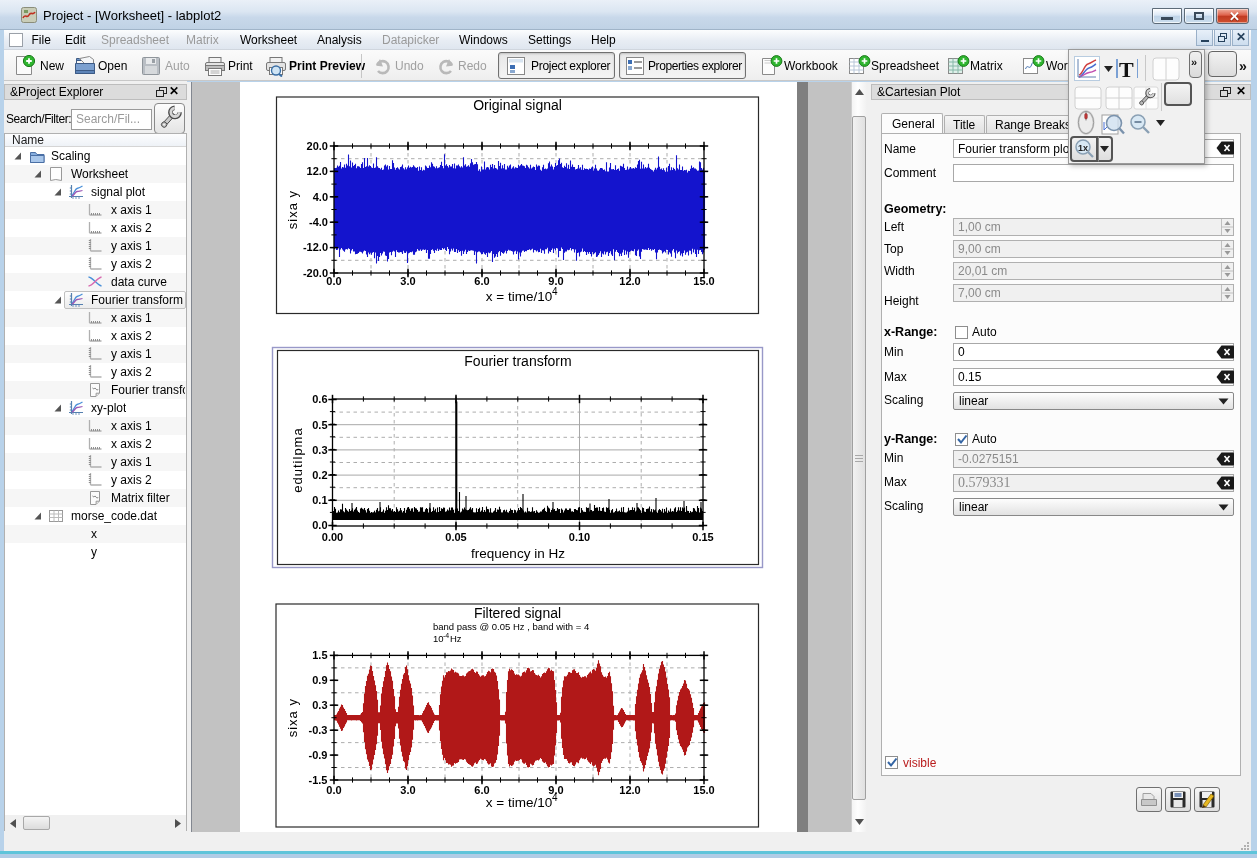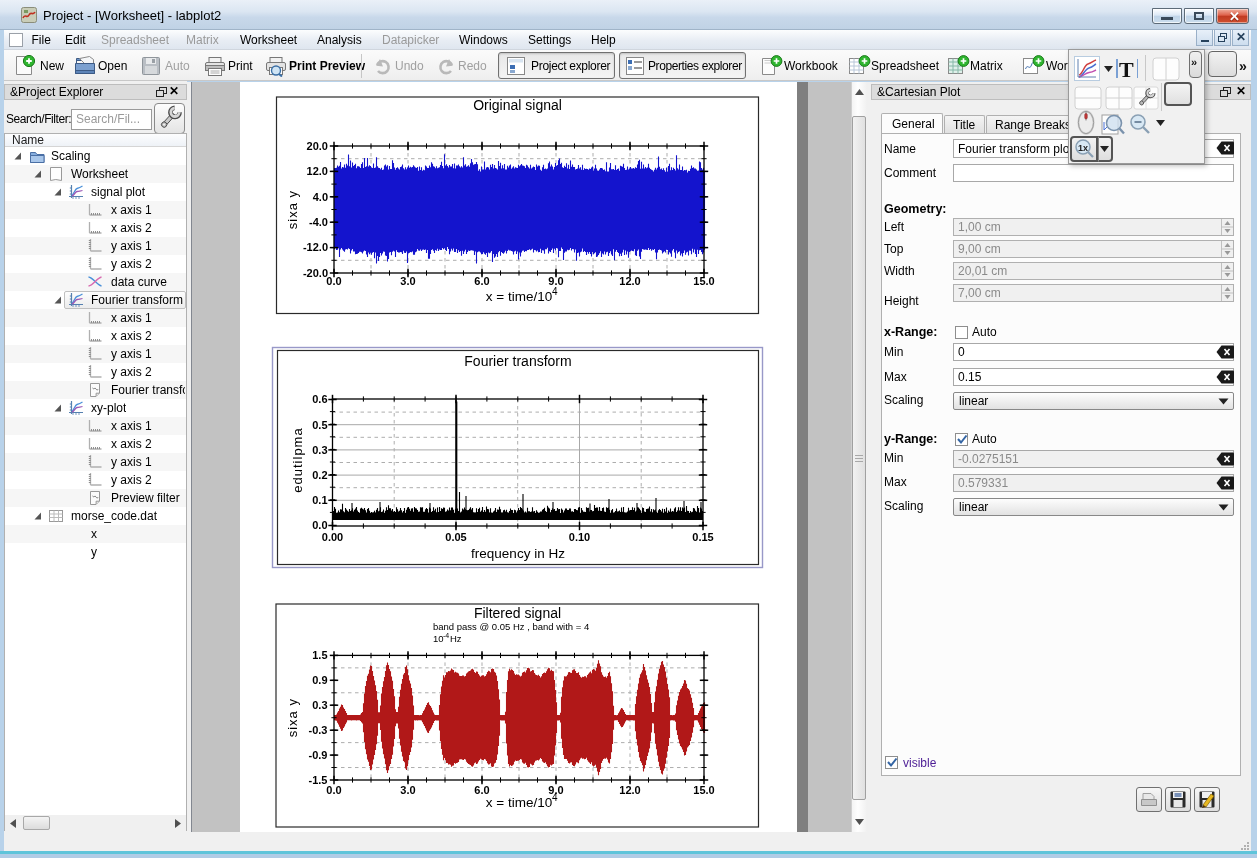--- a/index.html
+++ b/index.html
@@ -314,21 +314,21 @@
     <path d="M3.5 1 v12 M3.5 13 h11" stroke="#b0b0b0" stroke-width="1.3"></path>
     <path d="M1.8 2.5h2M1.8 4.5h2M1.8 6.5h2M1.8 8.5h2M1.8 10.5h2" stroke="#8e8e8e"></path>
   </svg>
 <div class="tx" style="left:111px;top:471px;font-size:12px;line-height:18px;max-width:74px;overflow:hidden;">y axis 2</div>
 <div class="a" style="left:5px;top:489px;width:181px;height:18px;background:#f6f6f6;"></div>
 <svg class="a" style="left:87px;top:490px" width="16" height="16">
     <path d="M3.5 1.5 h9 v9.5 l-3.5 3.5 h-5.5z" fill="#fcfcfc" stroke="#999"></path>
     <path d="M12.3 11.2 h-3.2 v3" fill="#e4e4e4" stroke="#999"></path>
     <path d="M5.5 6 c1.2 2 2.4 -1 3.6 1 s1.6 0.5 2.2 0" stroke="#777" fill="none"></path>
   </svg>
-<div class="tx" style="left:111px;top:489px;font-size:12px;line-height:18px;max-width:74px;overflow:hidden;">Preview filter</div>
+<div class="tx" style="left:111px;top:489px;font-size:12px;line-height:18px;max-width:74px;overflow:hidden;">Matrix filter</div>
 <div class="a" style="left:5px;top:507px;width:181px;height:18px;background:#ffffff;"></div>
 <svg class="a" style="left:34px;top:512px" width="8" height="8">
     <path d="M7 0.5 L7 7.5 L0.5 7.5 z" fill="#555"></path>
   </svg>
 <svg class="a" style="left:48px;top:508px" width="16" height="16">
     <rect x="1.5" y="2.5" width="13" height="11" fill="#fff" stroke="#999"></rect>
     <path d="M1.5 6h13M1.5 9.5h13M6 2.5v11M10.5 2.5v11" stroke="#bbb"></path>
   </svg>
 <div class="tx" style="left:71px;top:507px;font-size:12px;line-height:18px;max-width:114px;overflow:hidden;">morse_code.dat</div>
 <div class="a" style="left:5px;top:525px;width:181px;height:18px;background:#f6f6f6;"></div>
@@ -789,38 +789,38 @@
 <div class="a" style="left:953px;top:449.5px;width:281px;height:18px;background:#f0f0f0;border:1px solid #a8a8a8;"></div>
 <div class="tx" style="left:958px;top:449.5px;font-size:12px;color:#8a8a8a;font-weight:normal;line-height:18px;">-0.0275151</div>
 <div class="a" style="left:1216px;top:451.5px;">
     <svg width="18" height="14" viewBox="0 0 18 14">
       <path d="M5.5 0.5 h11.5 a1 1 0 0 1 1 1 v11 a1 1 0 0 1 -1 1 h-11.5 l-5-6.5z" fill="#1a1a1a"></path>
       <path d="M8.5 4 l5 6 M13.5 4 l-5 6" stroke="#fff" stroke-width="1.6"></path>
     </svg>
   </div>
 <div class="tx" style="left:884px;top:473px;font-size:12px;color:#000;font-weight:normal;line-height:18px;">Max</div>
 <div class="a" style="left:953px;top:473.5px;width:281px;height:18px;background:#f0f0f0;border:1px solid #a8a8a8;"></div>
-<div class="tx" style="left:958px;top:473.5px;font-size:12px;color:#8a8a8a;font-weight:normal;line-height:18px;">0.579331</div>
+<div class="tx" style="left:958px;top:473.5px;font-size:14px;color:#8a8a8a;font-weight:normal;line-height:18px;font-family:Liberation Serif, serif;">0.579331</div>
 <div class="a" style="left:1216px;top:475.5px;">
     <svg width="18" height="14" viewBox="0 0 18 14">
       <path d="M5.5 0.5 h11.5 a1 1 0 0 1 1 1 v11 a1 1 0 0 1 -1 1 h-11.5 l-5-6.5z" fill="#1a1a1a"></path>
       <path d="M8.5 4 l5 6 M13.5 4 l-5 6" stroke="#fff" stroke-width="1.6"></path>
     </svg>
   </div>
 <div class="tx" style="left:884px;top:497px;font-size:12px;color:#000;font-weight:normal;line-height:18px;">Scaling</div>
 <div class="a" style="left:953px;top:497.5px;width:281px;height:18px;background:linear-gradient(#fdfdfd,#e2e2e2);border:1px solid #888;border-radius:2px;"></div>
 <div class="tx" style="left:959px;top:497.5px;font-size:12px;color:#000;font-weight:normal;line-height:18px;">linear</div>
 <svg class="a" style="left:1218px;top:503.5px" width="11" height="7">
     <path d="M0.5 0.5 h10 l-5 6z" fill="#222"></path>
   </svg>
 <div class="a" style="left:885px;top:756px;width:13px;height:13px;background:#fff;border:1px solid #8e8e8e;"></div>
 <svg class="a" style="left:886px;top:756px" width="12" height="12">
     <path d="M2 6 L5 9.5 L10.5 2.5" stroke="#3465a4" stroke-width="2" fill="none"></path>
   </svg>
-<div class="tx" style="left:903px;top:754px;font-size:12px;color:#4c1d95;font-weight:normal;line-height:18px;">visible</div>
+<div class="tx" style="left:903px;top:754px;font-size:12px;color:#b91c1c;font-weight:normal;line-height:18px;">visible</div>
 <div class="a" style="left:1136px;position:absolute;top:787px;width:26px;height:25px;border:1px solid #707070;border-radius:3px;background:linear-gradient(#f6f6f6,#dedede);">
     <svg width="24" height="23">
       <path d="M6 5.5 h8 l3 3 v6 h-11z" fill="#e8e8e8" stroke="#a0a0a0"></path>
       <path d="M4.5 11.5 h15 v6 h-15z" fill="#c8c8c8" stroke="#909090"></path>
     </svg>
   </div>
 <div class="a" style="left:1165px;position:absolute;top:787px;width:26px;height:25px;border:1px solid #707070;border-radius:3px;background:linear-gradient(#f6f6f6,#dedede);">
     <svg width="24" height="23">
       <rect x="4.5" y="3.5" width="15" height="16" rx="1" fill="#2a2a2a"></rect>
       <rect x="7" y="4" width="10" height="6" fill="#f0f0f0"></rect>

